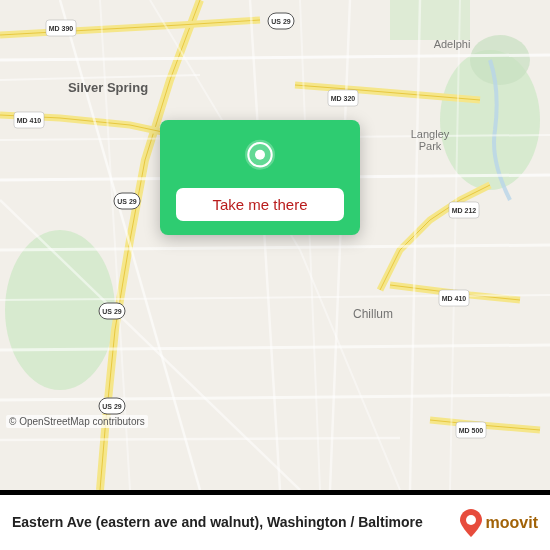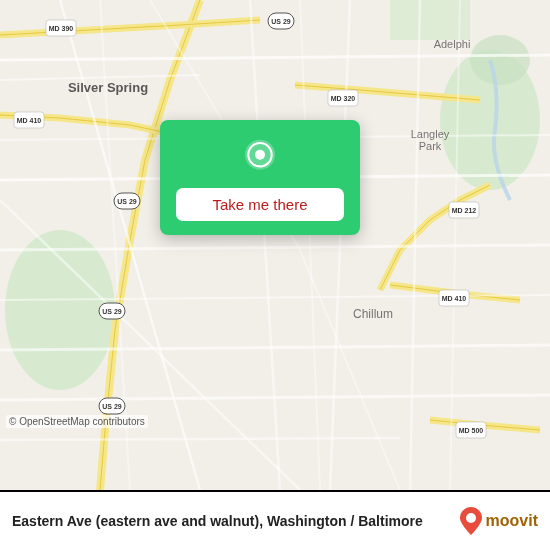--- a/index.html
+++ b/index.html
@@ -76,21 +76,21 @@
     #bottom-bar {
       width: 550px;
       height: 60px;
       background-color: white;
       position: absolute;
       bottom: 0;
       left: 0;
       display: flex;
       align-items: center;
       padding: 0 12px;
-      border-top: 2px solid #000000;
+      border-top: 5px solid #000000;
     }
 
     #location-text-area {
       flex: 1;
     }
 
     #location-name {
       font-size: 14px;
       font-weight: 600;
       color: #222;

